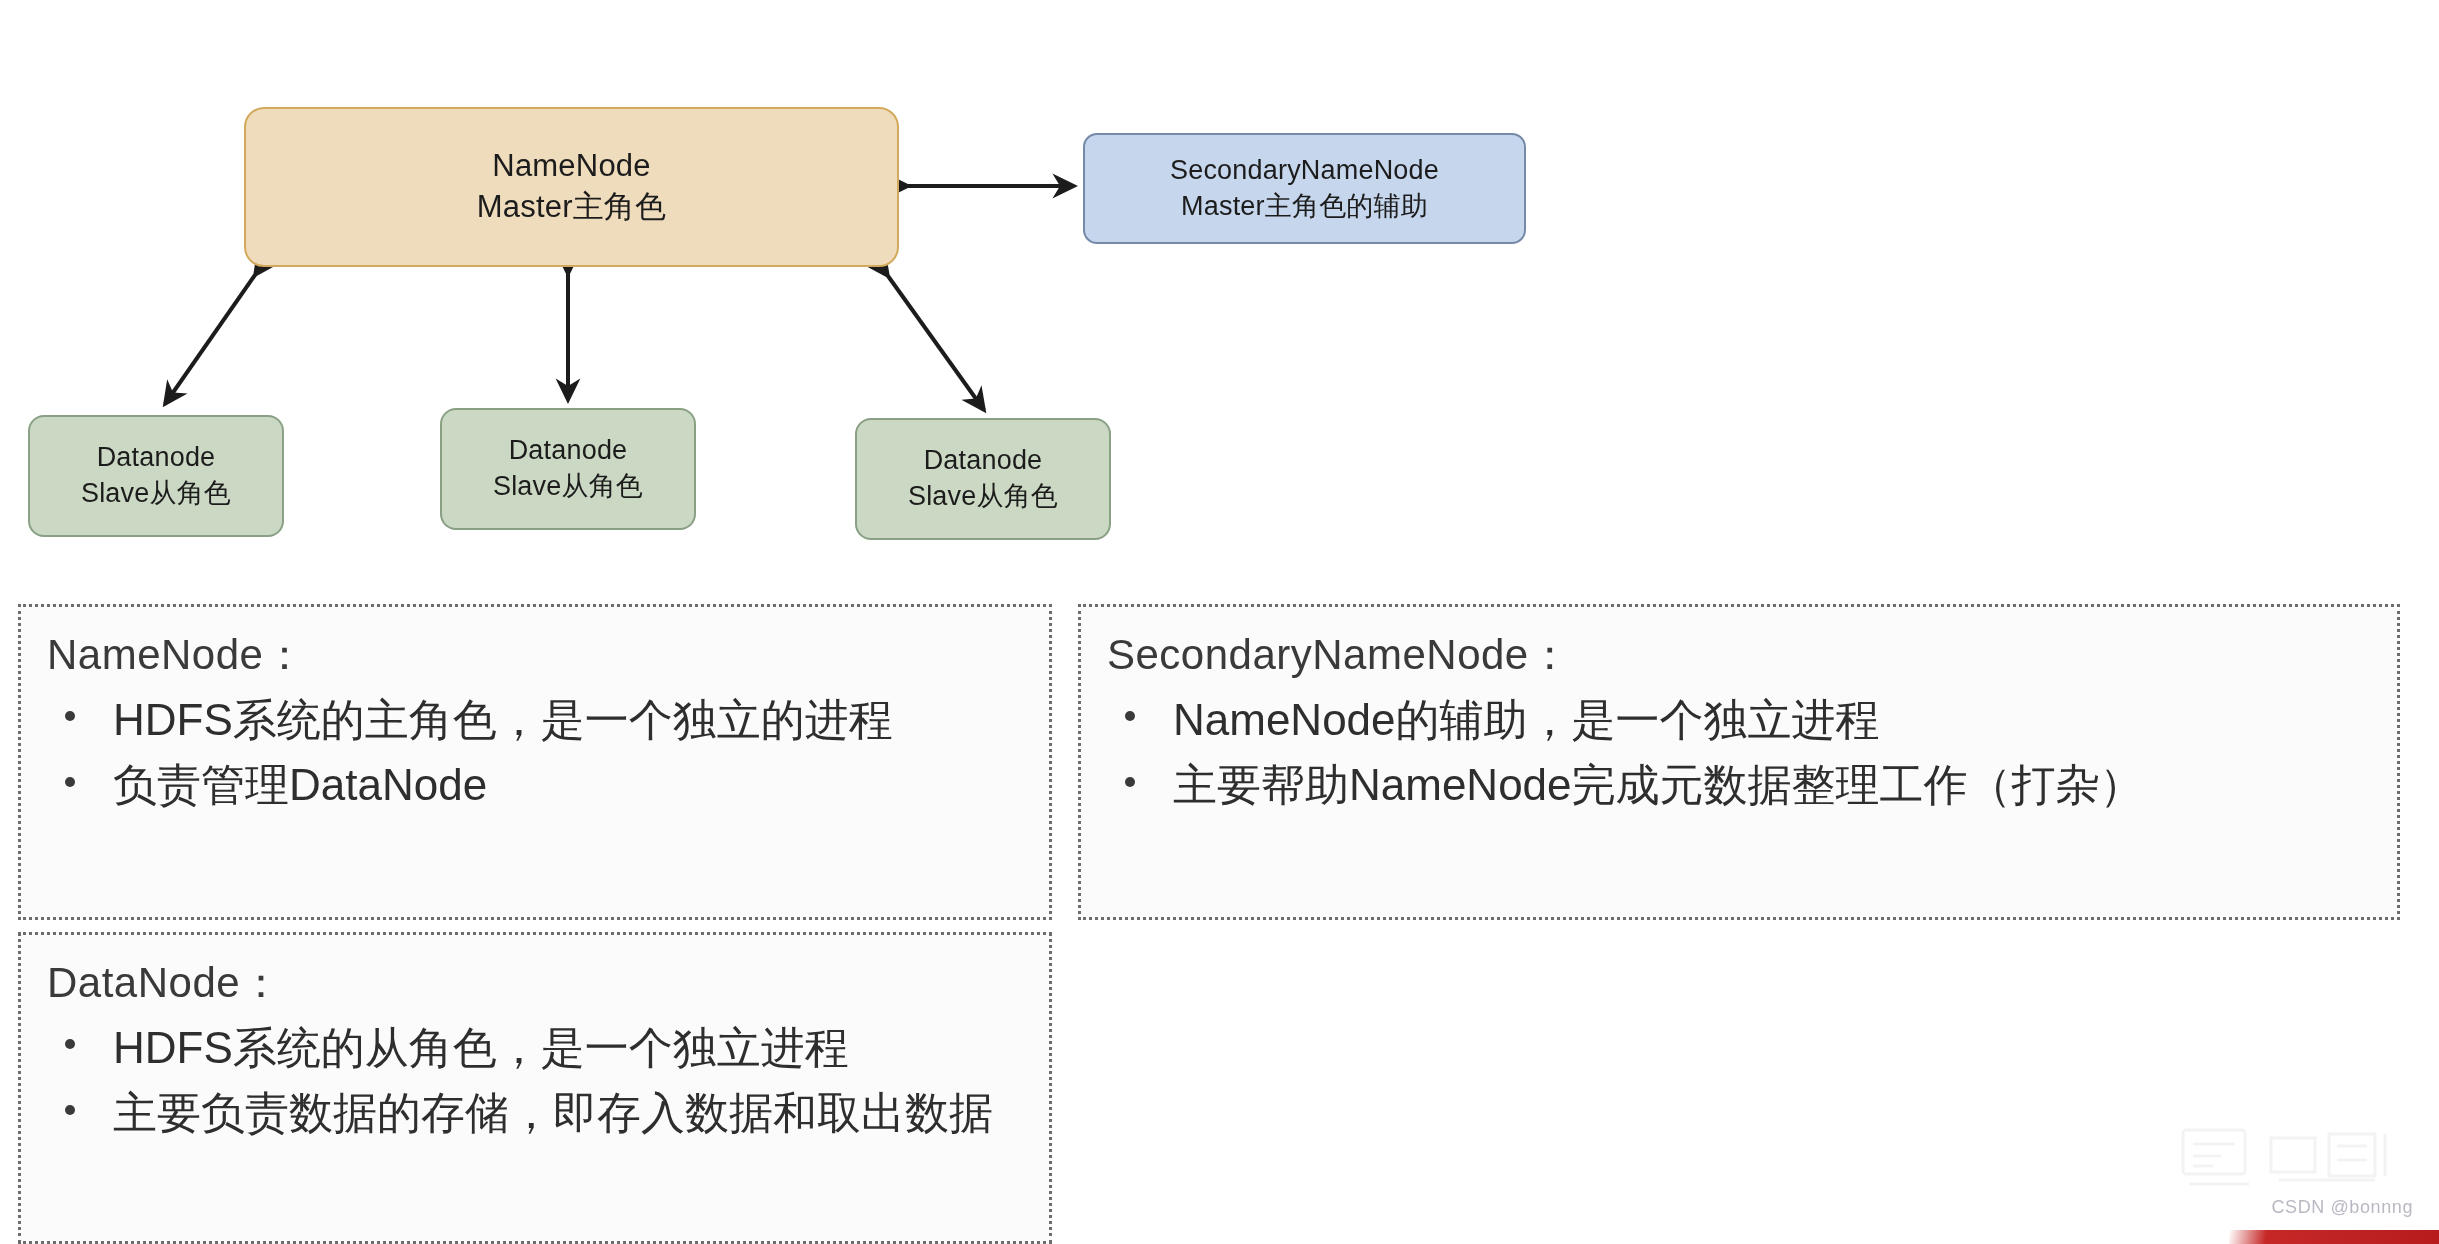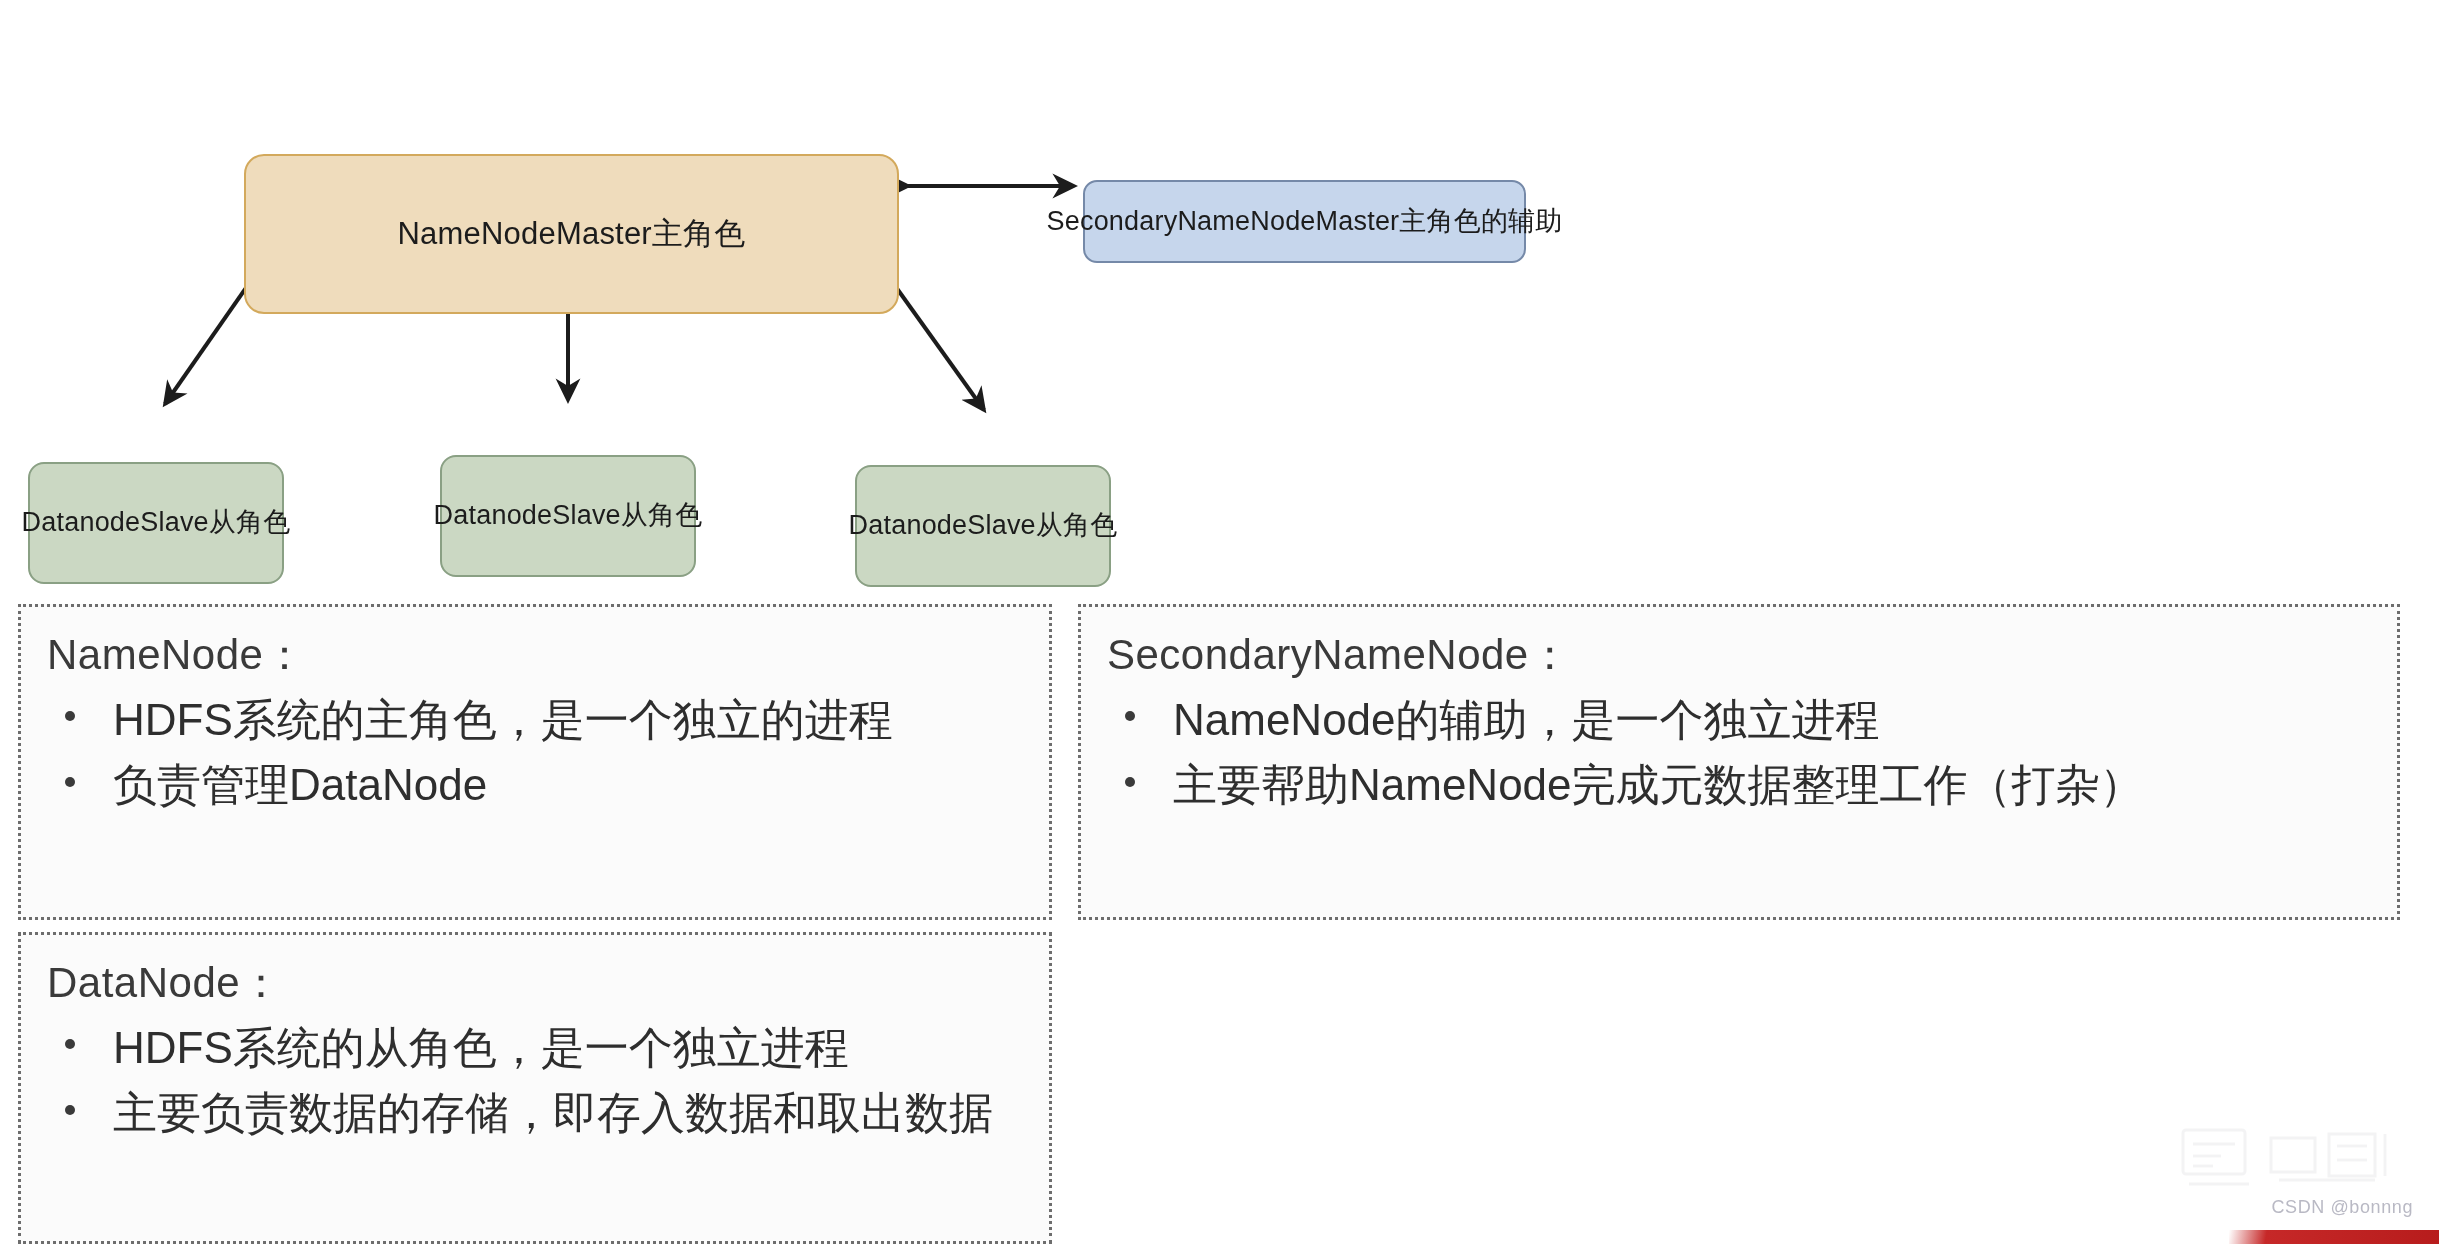--- a/index.html
+++ b/index.html
@@ -23,45 +23,44 @@
   #diagram {
     position: absolute;
     left: 0; top: 0;
     width: 2439px;
     height: 595px;
   }
 
   .node {
     position: absolute;
     display: flex;
-    flex-direction: row;
+    flex-direction: column;
     align-items: center;
     justify-content: center;
     text-align: left;
     line-height: 1.32;
     color: #1c1c1c;
     letter-spacing: 0.2px;
     z-index: 3;
-    margin-top: 47px;
   }
 
   .node .line { display: block; white-space: nowrap; }
 
   .node-namenode {
     left: 244px; top: 107px;
     width: 655px; height: 160px;
     background: #efdcbc;
     border: 2.5px solid #d3a95c;
     border-radius: 20px;
     font-size: 31px;
   }
 
   .node-secondary {
     left: 1083px; top: 133px;
-    width: 443px; height: 83px;
+    width: 443px; height: 111px;
     background: #c6d6ec;
     border: 2.5px solid #7589a8;
     border-radius: 14px;
     font-size: 27px;
   }
 
   .node-datanode {
     background: #cbd8c3;
     border: 2.5px solid #8aa084;
     border-radius: 16px;

